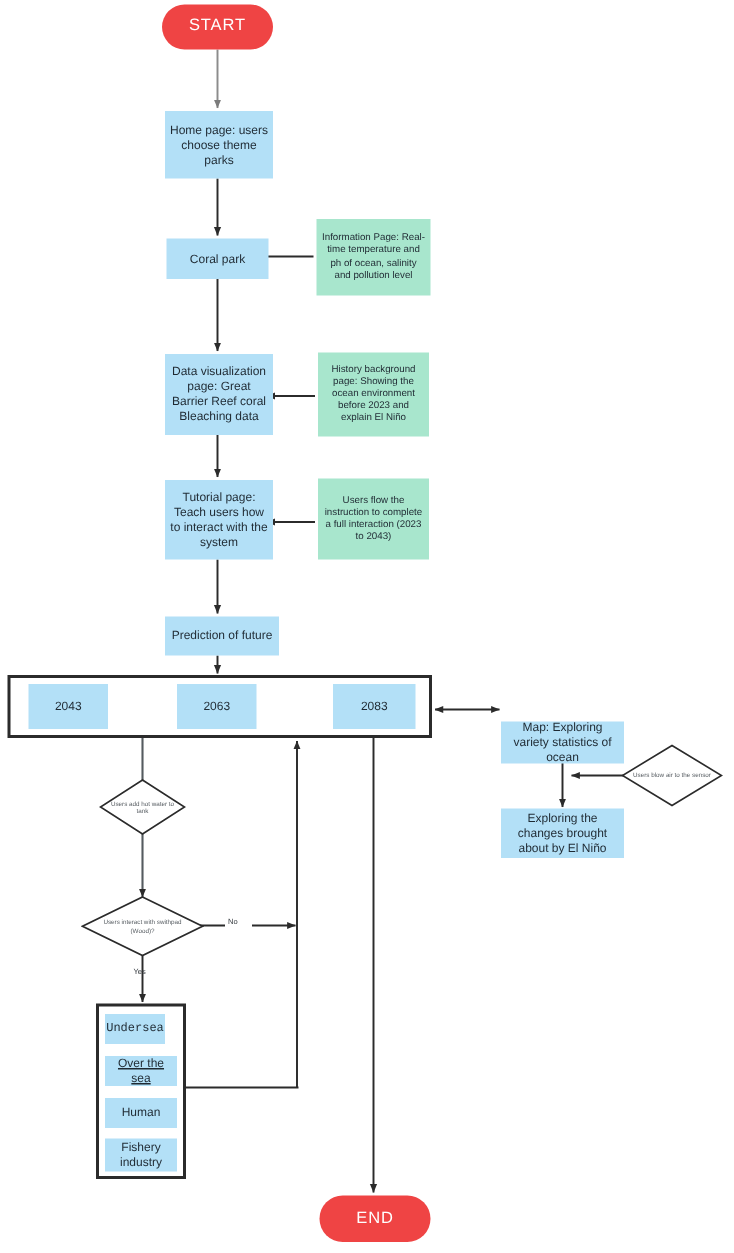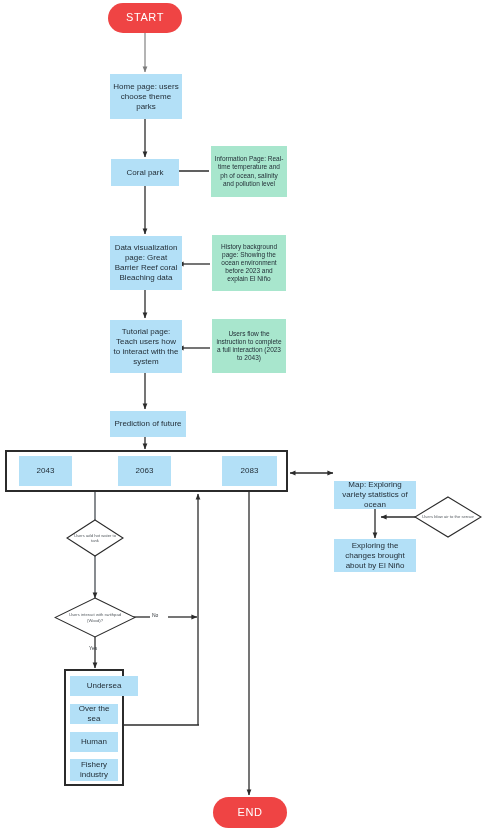--- a/index.html
+++ b/index.html
@@ -233,24 +233,24 @@
       <polygon points="41,1 81,20.5 41,40 1,20.5" fill="#ffffff" stroke="#2b2b2b" stroke-width="1.1"></polygon>
     </svg>
     <span class="dlabel">Users interact with swithpad (Wood)?</span>
   </div>
 
   <div class="edge-label" style="left:152px; top:612px;">No</div>
   <div class="edge-label" style="left:89px; top:645px;">Yes</div>
 
   <div class="list-frame" style="left:64px; top:669px; width:60px; height:117px;"></div>
 
-  <div class="node blue" style="left:70px; top:676px; width:68px; height:20px;">
+  <div class="node blue" style="left:70px; top:676px; width:40px; height:20px;font-family:Liberation Mono, monospace;">
     <span>Undersea</span>
   </div>
-  <div class="node blue" style="left:70px; top:704px; width:48px; height:20px;">
+  <div class="node blue" style="left:70px; top:704px; width:48px; height:20px;text-decoration:underline;">
     <span>Over the sea</span>
   </div>
   <div class="node blue" style="left:70px; top:732px; width:48px; height:20px;">
     <span>Human</span>
   </div>
   <div class="node blue" style="left:70px; top:759px; width:48px; height:22px;">
     <span>Fishery industry</span>
   </div>
 
   <div class="node terminal" style="left:213px; top:797px; width:74px; height:31px;">

